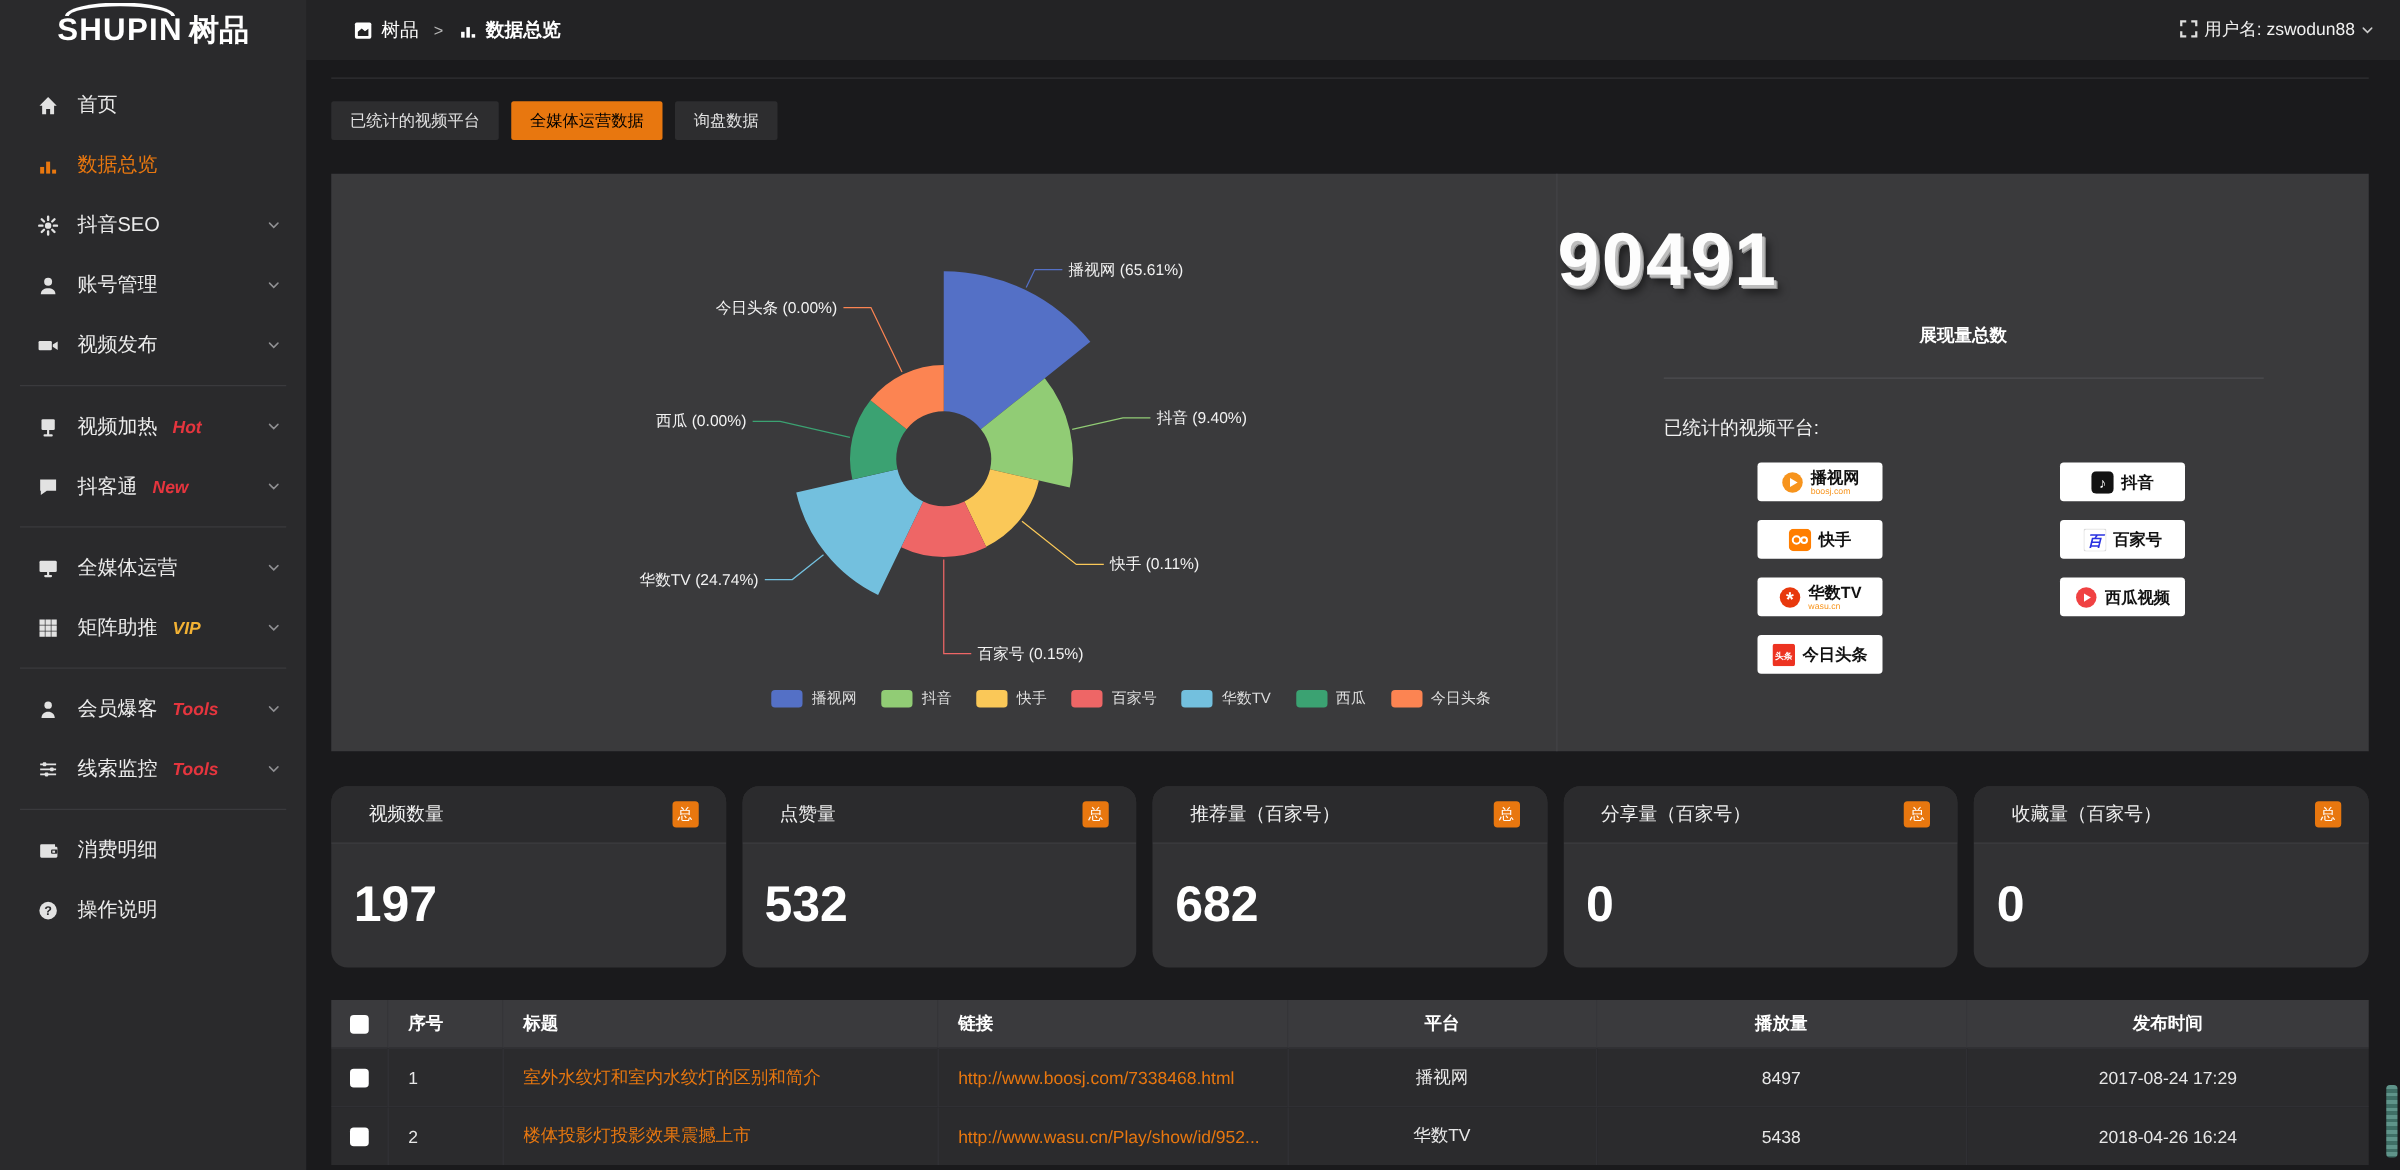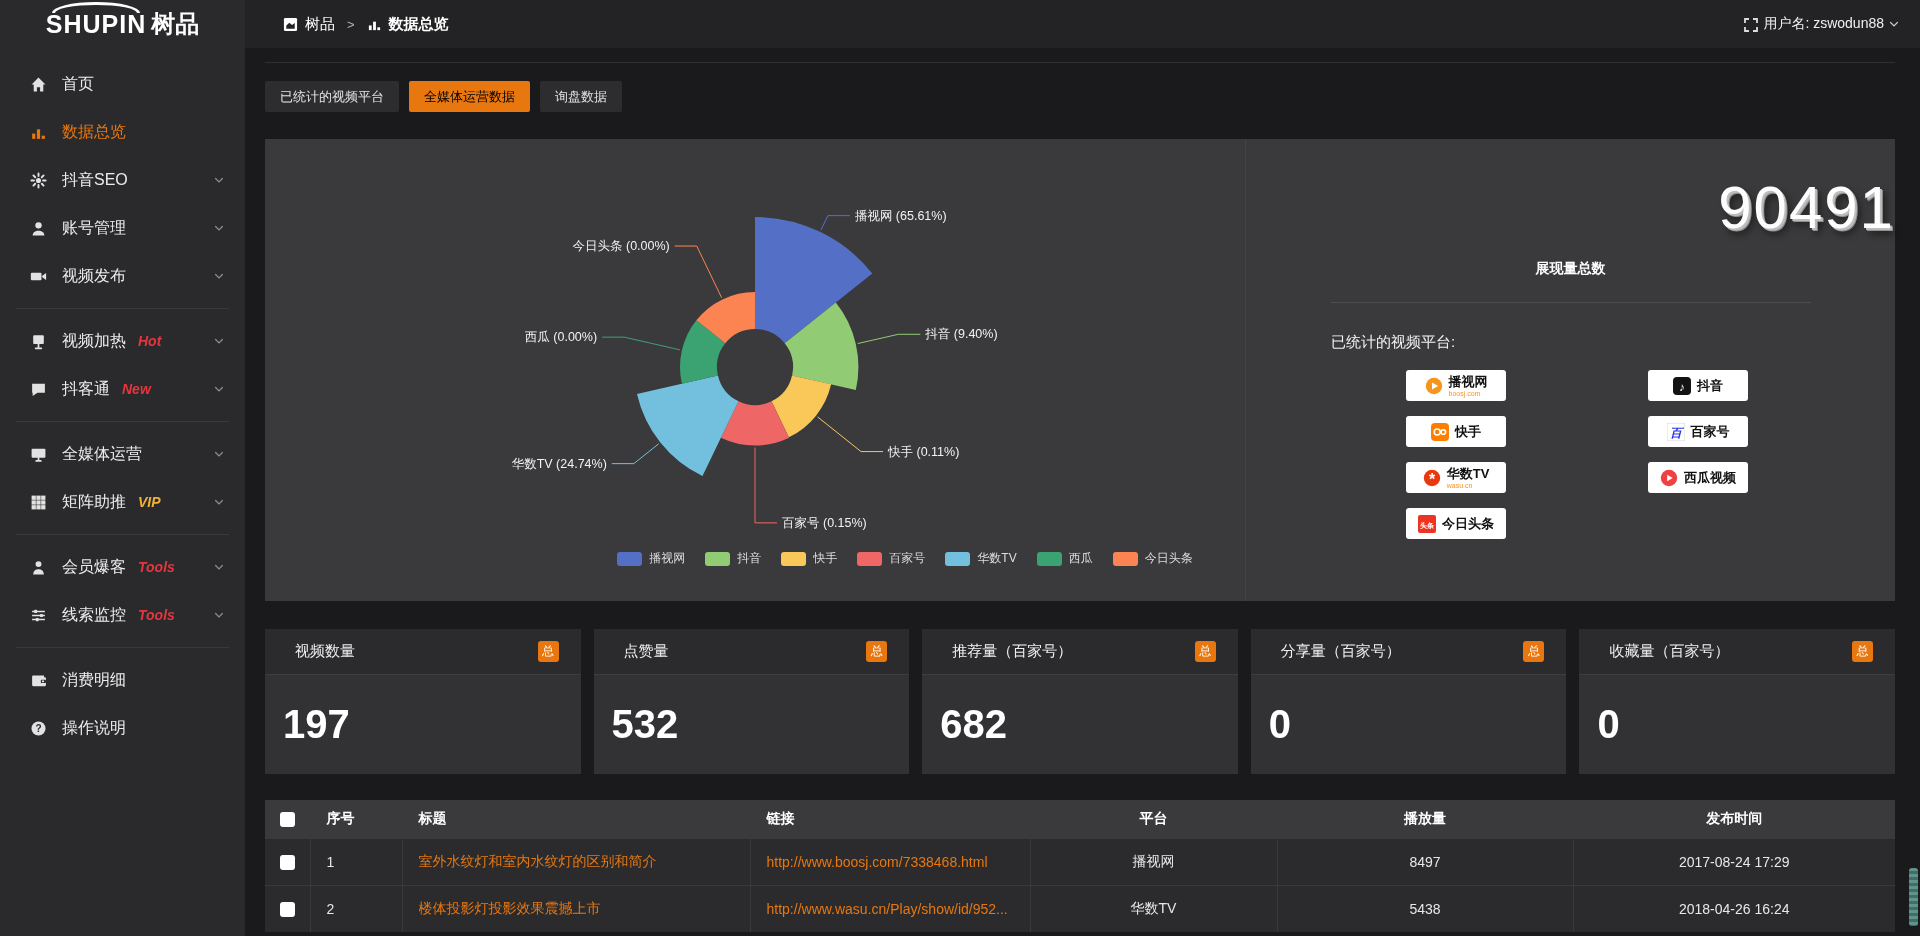--- a/index.html
+++ b/index.html
@@ -11,21 +11,21 @@
   .topbar{position:absolute;top:0;left:0;width:1920px;height:48px;background:#232325;display:flex;align-items:center;z-index:10}
   .logo{width:245px;height:48px;background:#2a2a2c;display:flex;align-items:center;justify-content:center;position:relative}
   .logo-arc{position:absolute;top:2px;left:52px;width:88px;height:11px;border:3px solid #fff;border-bottom:none;border-radius:88px 88px 0 0/22px 22px 0 0}
   .logo-text{font-size:25px;font-weight:bold;letter-spacing:1px;color:#fff}
   .logo-cn{font-size:24px;font-weight:bold;color:#fff;margin-left:5px}
   .crumbs{display:flex;align-items:center;margin-left:38px;gap:7px;font-size:15px}
   .crumb-ico{width:15px;height:15px;color:#fff}
   .crumb-root{color:#fff;cursor:pointer}
   .sep{color:#b5b5b5;margin:0 5px;font-size:13px}
   .crumb-current{font-weight:bold;color:#fff}
-  .user-area{margin-left:auto;display:flex;align-items:flex-end;gap:4px;margin-right:20px;font-size:14px;cursor:pointer}
+  .user-area{margin-left:auto;display:flex;align-items:flex-start;gap:4px;margin-right:20px;font-size:14px;cursor:pointer}
   .fs-icon{width:16px;height:16px;color:#ddd;cursor:pointer}
   .user-name{display:flex;align-items:center;gap:4px;color:#f0f0f0}
   .user-chev{width:12px;height:12px;color:#ccc}
 
   
   .sidebar{position:absolute;top:48px;left:0;width:245px;height:888px;background:#2a2a2c;padding-top:12px}
   .side-item{display:flex;align-items:center;height:48px;padding:0 20px 0 30px;font-size:16px;color:#ececec;cursor:pointer}
   .side-item .icon{width:17px;height:17px;flex:0 0 17px;color:#e2e2e2}
   .side-item .lbl{margin-left:15px;white-space:nowrap}
   .side-item.active{color:#e8770f}
@@ -41,35 +41,35 @@
   .tab{height:31px;padding:0 15px;background:#2d2d2f;color:#e3e3e3;font-size:13px;display:flex;align-items:center;cursor:pointer;border-radius:2px}
   .tab.active{background:#e8770f;color:#000000;font-weight:normal}
 
   
   .panel{margin-top:27px;height:462px;background:#3a3a3c;display:flex;position:relative}
   .chart-left{width:980px;position:relative}
   .legend{position:absolute;bottom:34px;left:150px;width:980px;display:flex;justify-content:center;gap:20px}
   .legend-item{display:flex;align-items:center;gap:7px;font-size:12px;color:#ddd;cursor:pointer}
   .legend-swatch{width:25px;height:14px;border-radius:3px}
   .chart-right{flex:1;border-left:1px solid #434346;padding-top:34px}
-  .big-number{font-size:60px;font-weight:normal;text-align:right;color:#fdfdfd;letter-spacing:2px;
+  .big-number{font-size:60px;font-weight:bold;text-align:left;color:#fdfdfd;letter-spacing:2px;
     text-shadow:2px 2px 0 #bdbdbd,3px 3px 0 #909090,5px 6px 7px rgba(0,0,0,.55)}
   .big-label{text-align:center;font-size:14px;font-weight:bold;margin-top:18px;color:#fff}
   .right-rule{width:480px;height:1px;background:#4d4d50;margin:24px auto 0}
   .platforms-label{margin:30px 0 12px 85px;font-size:15px;color:#f2f2f2}
   .platform-grid{margin:18px 0 0 160px;display:grid;grid-template-columns:118px 118px;column-gap:124px;row-gap:15px;justify-items:start}
   .platform-badge{background:#fff;border-radius:3px;height:31px;min-width:100px;padding:0 9px;display:inline-flex;align-items:center;justify-content:center;gap:6px}
   .pb-icon{width:18px;height:18px;flex:0 0 18px}
   .pb-text{display:flex;flex-direction:column;line-height:1;align-items:flex-start}
   .pb-name{font-size:13px;font-weight:bold;color:#111;white-space:nowrap}
   .pb-sub{font-size:7px;color:#f7941d;margin-top:2px}
 
   
   .cards{display:flex;gap:13px;margin-top:28px}
-  .card{flex:1;background:#323234;border-radius:0;overflow:hidden}
+  .card{flex:1;background:#323234;border-radius:13px;overflow:hidden}
   .card-head{height:46px;background:#2b2b2d;display:flex;align-items:center;padding:0 22px 0 30px;border-bottom:1px solid #3e3e41}
   .card-title{font-size:15px;color:#f0f0f0}
   .total-badge{margin-left:auto;width:21px;height:21px;background:#e8770f;color:#fff;font-size:12px;display:flex;align-items:center;justify-content:center;border-radius:3px}
   .card-body{height:99px;display:flex;align-items:center;padding-left:18px}
   .card-value{font-size:40px;font-weight:bold;color:#fff}
 
   
   .table-wrap{margin-top:26px}
   table{width:100%;border-collapse:collapse;table-layout:fixed;font-size:14px}
   thead th{background:#3a3a3d;height:38px;font-weight:bold;color:#fff}

